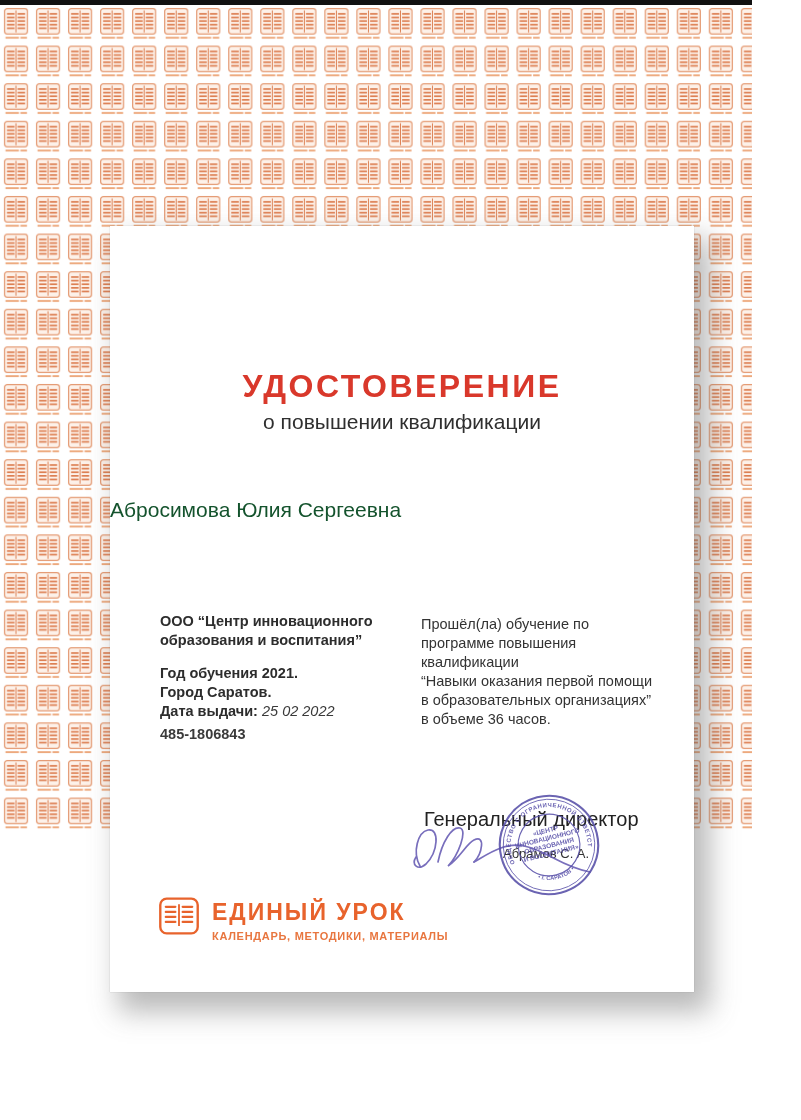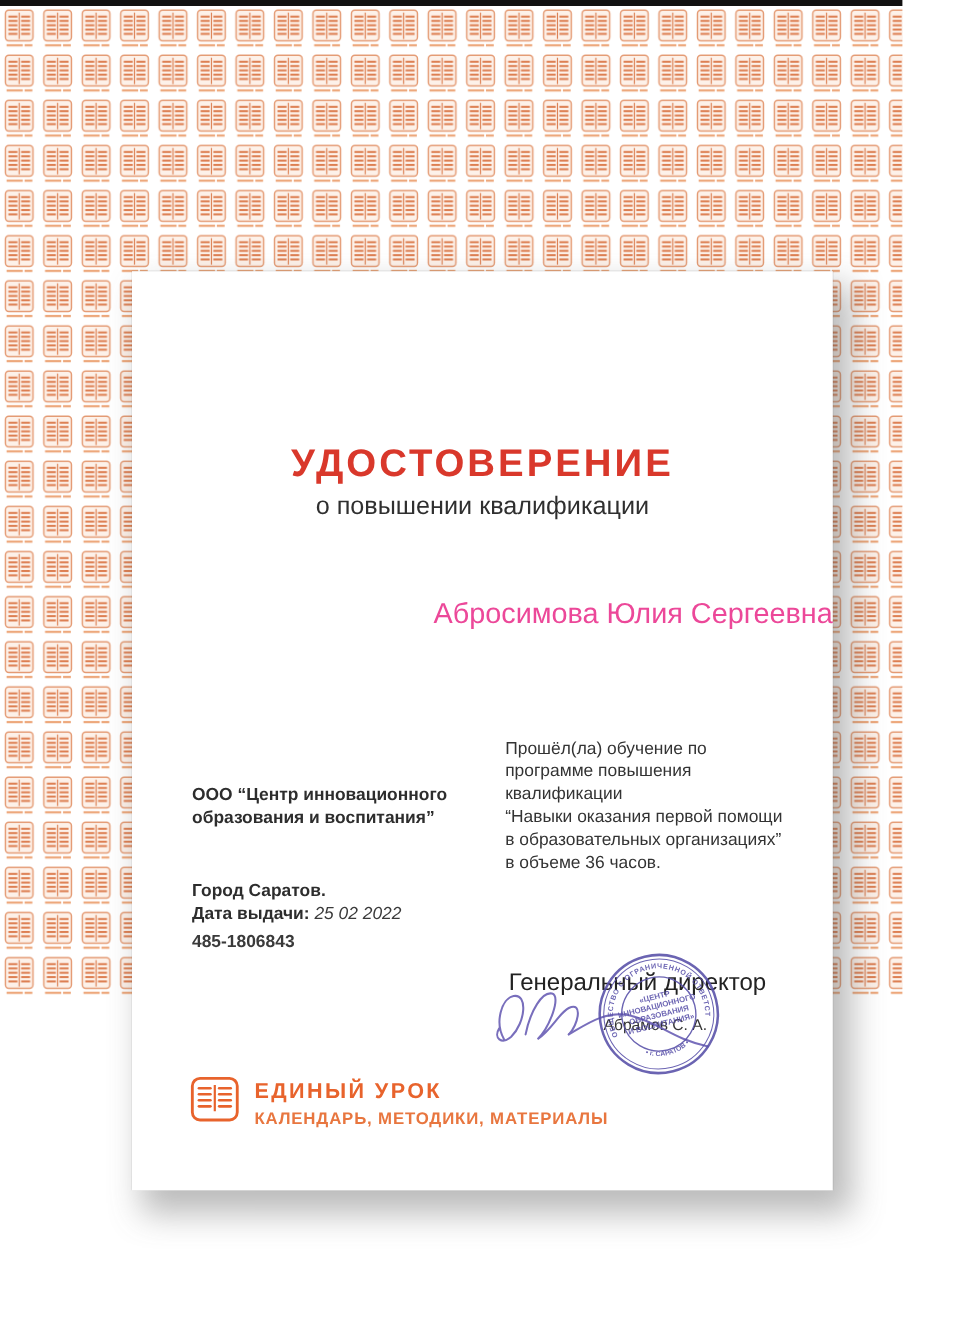--- a/index.html
+++ b/index.html
@@ -20,28 +20,28 @@
     position:absolute; left:0; top:142px; width:100%;
     text-align:center; font-size:32px; font-weight:bold; letter-spacing:2.5px;
     color:#d9382b;
   }
   .cert-subtitle {
     position:absolute; left:0; top:184px; width:100%;
     text-align:center; font-size:21px; color:#2f2f2f;
   }
   .recipient {
     position:absolute; left:0; top:272px; width:100%;
-    text-align:right; font-size:24px; color:#ec4899;
+    text-align:left; font-size:21px; color:#14532d;
   }
 
   .col-left {
     position:absolute; left:50px; top:386px; width:244px;
     font-size:14.5px; line-height:19px; color:#2d2d2d;
   }
-  .col-left .b { font-weight:bold;margin-top:42px; }
+  .col-left .b { font-weight:bold; }
   .col-left p.block1 { margin-bottom:14px; }
   .col-left p.block2 { margin-bottom:5px; }
   .cert-number { margin-top:4px; font-weight:bold; color:#3a3a3a; }
   .date-val { font-weight:normal; color:#3a3a3a;font-style:italic; }
 
   .col-right {
     position:absolute; left:311px; top:389px; width:240px;
     font-size:14.5px; line-height:19px; color:#333333;
   }
   .col-right .blockA { }
@@ -50,22 +50,22 @@
     position:absolute; left:314px; top:582px; font-size:20px; color:#222222; z-index:12;
   }
   .director-name {
     position:absolute; left:393px; top:620px; font-size:13px; color:#333333; z-index:11;
   }
   .signature-svg { position:absolute; left:298px; top:588px; z-index:13; }
   .stamp-svg { position:absolute; left:386px; top:566px; z-index:14; opacity:0.88; }
 
   .logo { position:absolute; left:48px; top:669px; display:flex; align-items:flex-start; z-index:12; }
   .logo-text { margin-left:12px; padding-top:4px; }
-  .logo-name { font-size:18px; font-weight:bold; letter-spacing:2px; color:#e8632c; }
-  .logo-tagline { margin-top:4px; font-size:14px; font-weight:bold; letter-spacing:0.7px; color:#e8763f; }
+  .logo-name { font-size:23px; font-weight:bold; letter-spacing:2px; color:#e8632c; }
+  .logo-tagline { margin-top:4px; font-size:11px; font-weight:bold; letter-spacing:0.7px; color:#e8763f; }
 </style>
 </head>
 <body>
 
 <div class="page">
 
   <div class="top-bar"></div>
 
   <svg class="pattern-wrap" width="801" height="827" xmlns="http://www.w3.org/2000/svg" aria-hidden="true">
     <defs>
@@ -96,20 +96,21 @@
   <div class="card">
 
     <div class="cert-title">УДОСТОВЕРЕНИЕ</div>
 
     <div class="cert-subtitle">о повышении квалификации</div>
 
     <div class="recipient">Абросимова Юлия Сергеевна</div>
 
     <div class="col-left">
       <p class="b block1">ООО “Центр инновационного образования и воспитания”</p>
+      <div class="b">Год обучения 2021.</div>
       <div class="b">Город Саратов.</div>
       <div><span class="b">Дата выдачи:</span><span class="date-val"> 25 02 2022</span></div>
       <div class="cert-number">485-1806843</div>
     </div>
 
     <div class="col-right">
       <p class="blockA">Прошёл(ла) обучение по программе повышения квалификации</p>
       <div>“Навыки оказания первой помощи в образовательных организациях”</div>
       <div>в объеме 36 часов.</div>
     </div>

